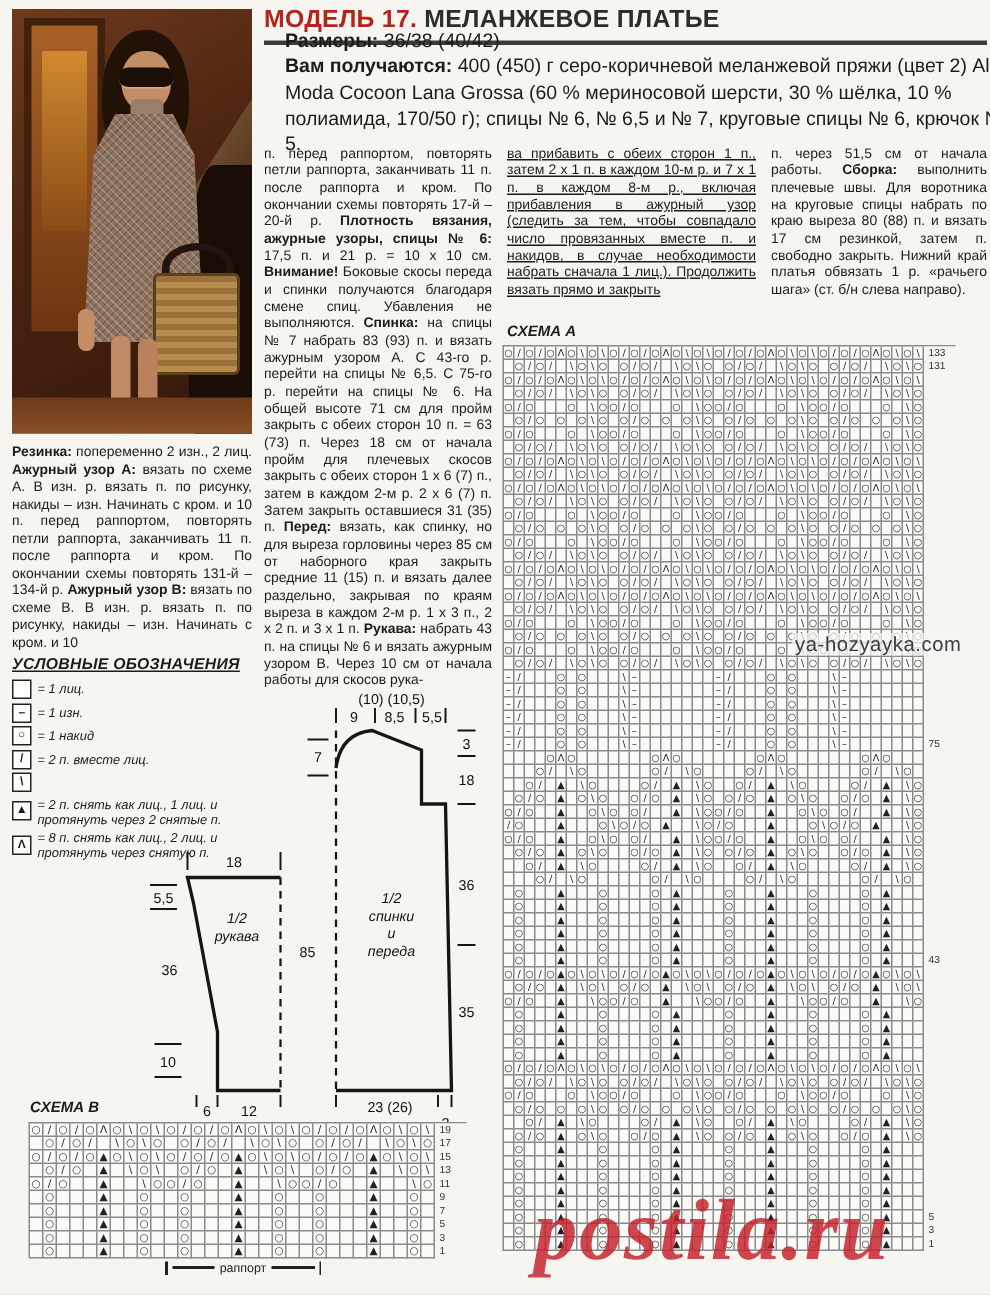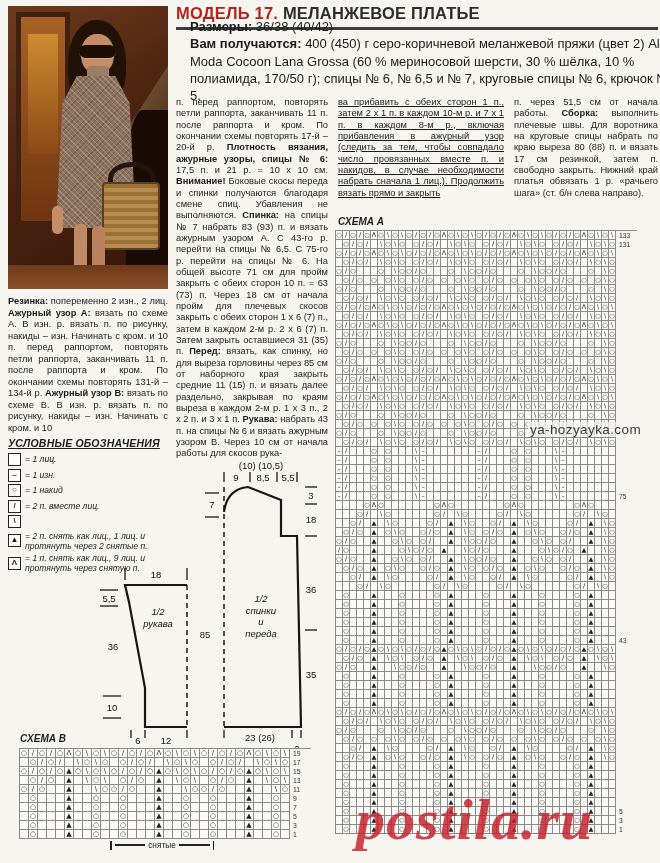--- a/index.html
+++ b/index.html
@@ -129,21 +129,21 @@
       </div>
     <div class="item">
         <span class="sym">\</span>
       </div>
     <div class="item">
         <span class="sym">▲</span>
         <span>= 2 п. снять как лиц., 1 лиц. и протянуть через 2 снятые п.</span>
       </div>
     <div class="item">
         <span class="sym">Λ</span>
-        <span>= 1 п. снять как лиц., 9 лиц. и протянуть через снятую п.</span>
+        <span>= 8 п. снять как лиц., 2 лиц. и протянуть через снятую п.</span>
       </div>
   </div>
 
   <svg class="schematic" width="240" height="300" viewBox="0 0 240 300">
 
     <line class="dash" x1="139" y1="27" x2="139" y2="267"></line>
     <path class="outline" d="M139,52 Q142,29 163,27 L196,40 L196,76 L212,76 L216,267 L139,267"></path>
     <line class="tick" x1="139" y1="12" x2="139" y2="22"></line>
       <line class="tick" x1="165" y1="12" x2="165" y2="22"></line>
       <line class="tick" x1="192" y1="12" x2="192" y2="22"></line>
@@ -3409,21 +3409,21 @@
         <span class="cell"></span>
         <span class="cell"></span>
         <span class="cell">○</span>
         <span class="cell"></span>
         <span class="rowlbl">1</span>
       </div>
     </div>
   <div class="rapport">
     <span class="rtick"></span>
       <span class="rline"></span>
-    <span class="rtxt">снятые</span>
+    <span class="rtxt">раппорт</span>
     <span class="rline"></span>
       <span class="rtick"></span>
   </div>
 
   <div class="wm-gray">ya-hozyayka.com</div>
   <div class="wm-red">postila.ru</div>
 
 </div>
 
 </body></html>

